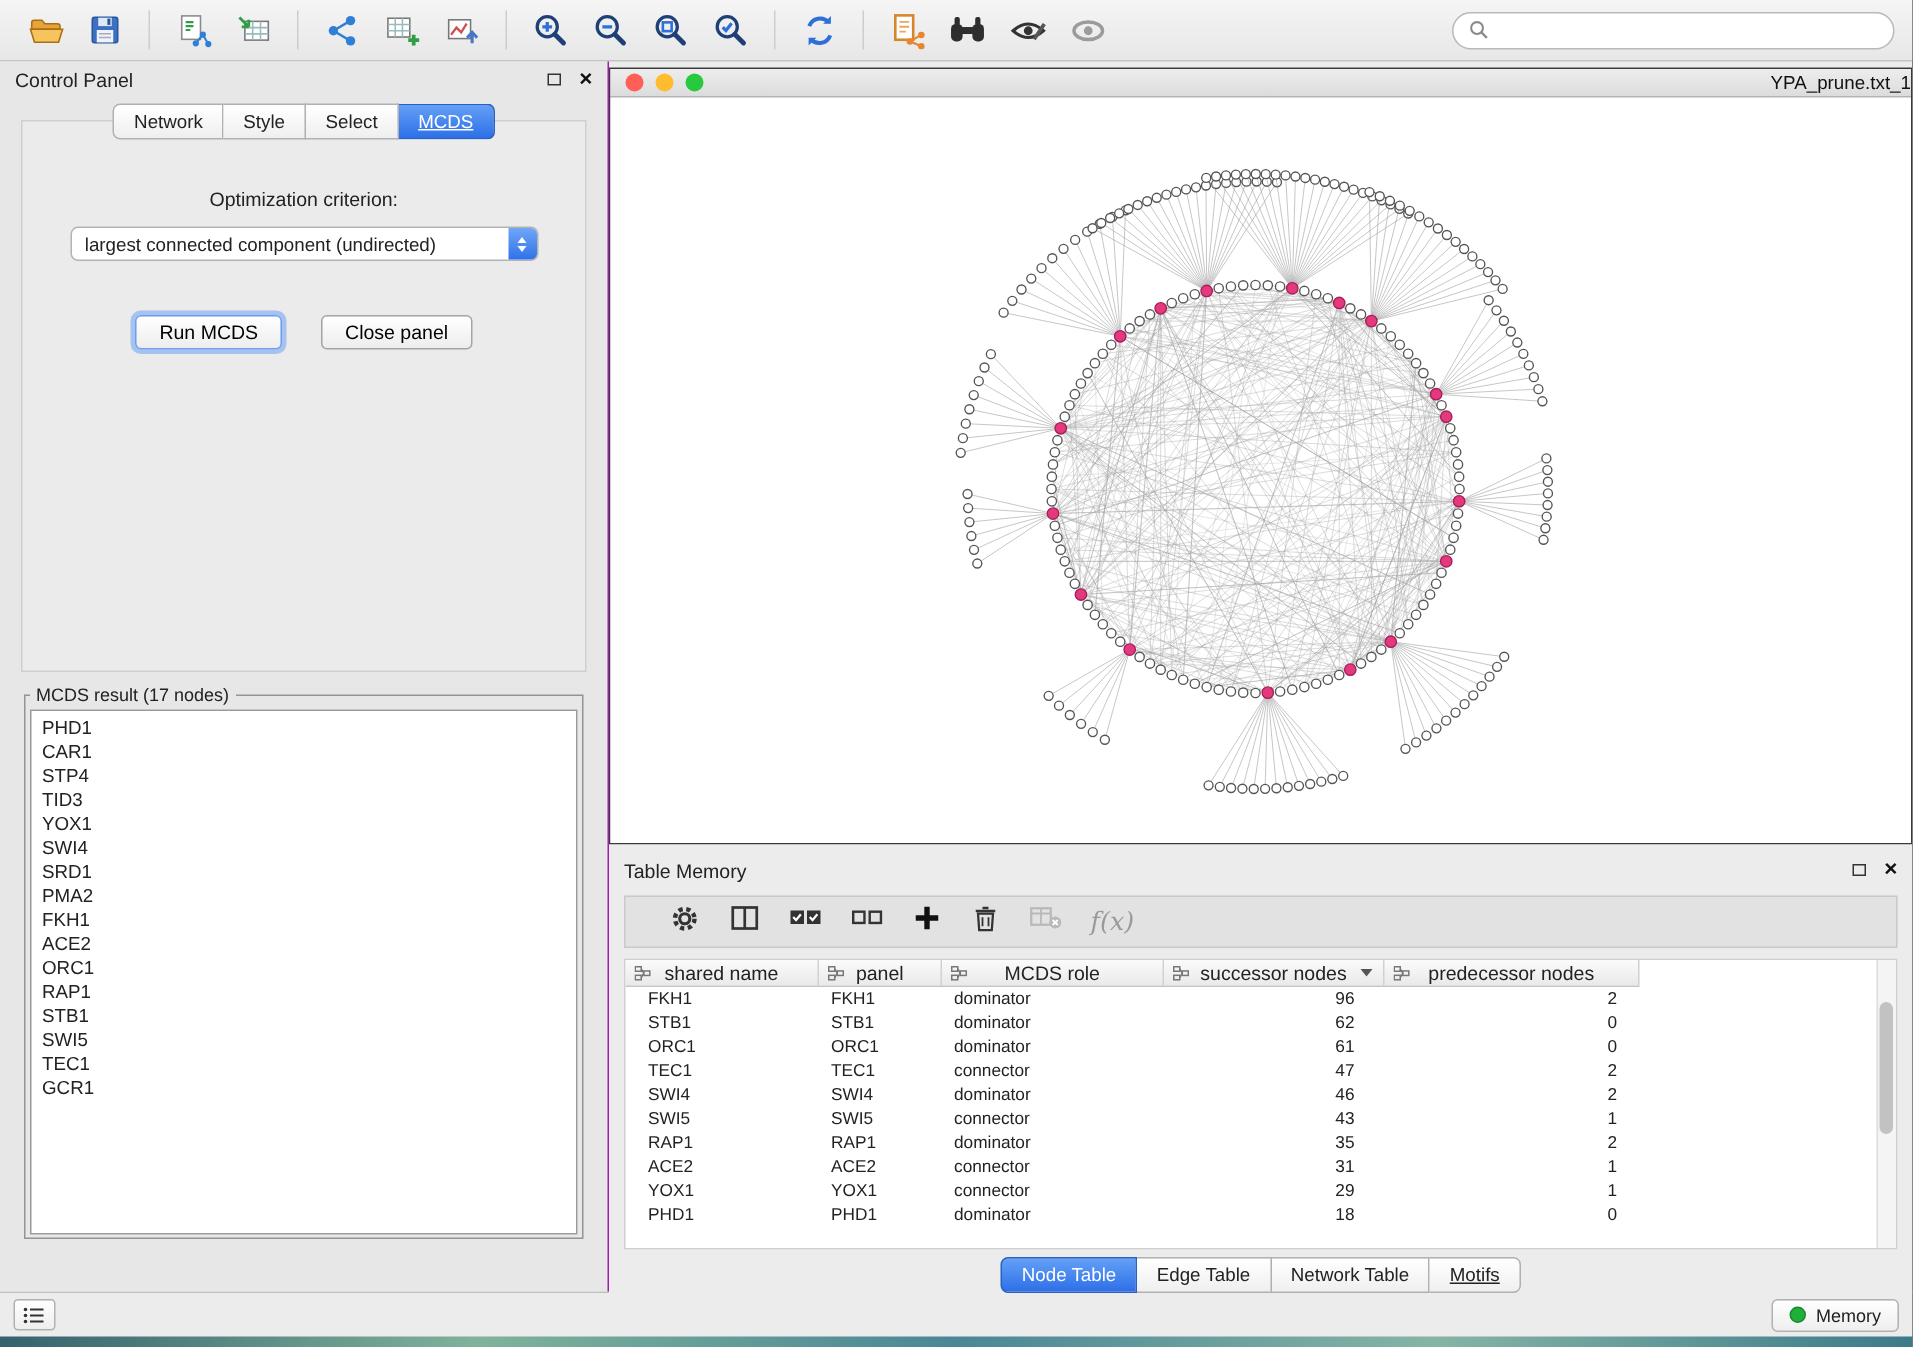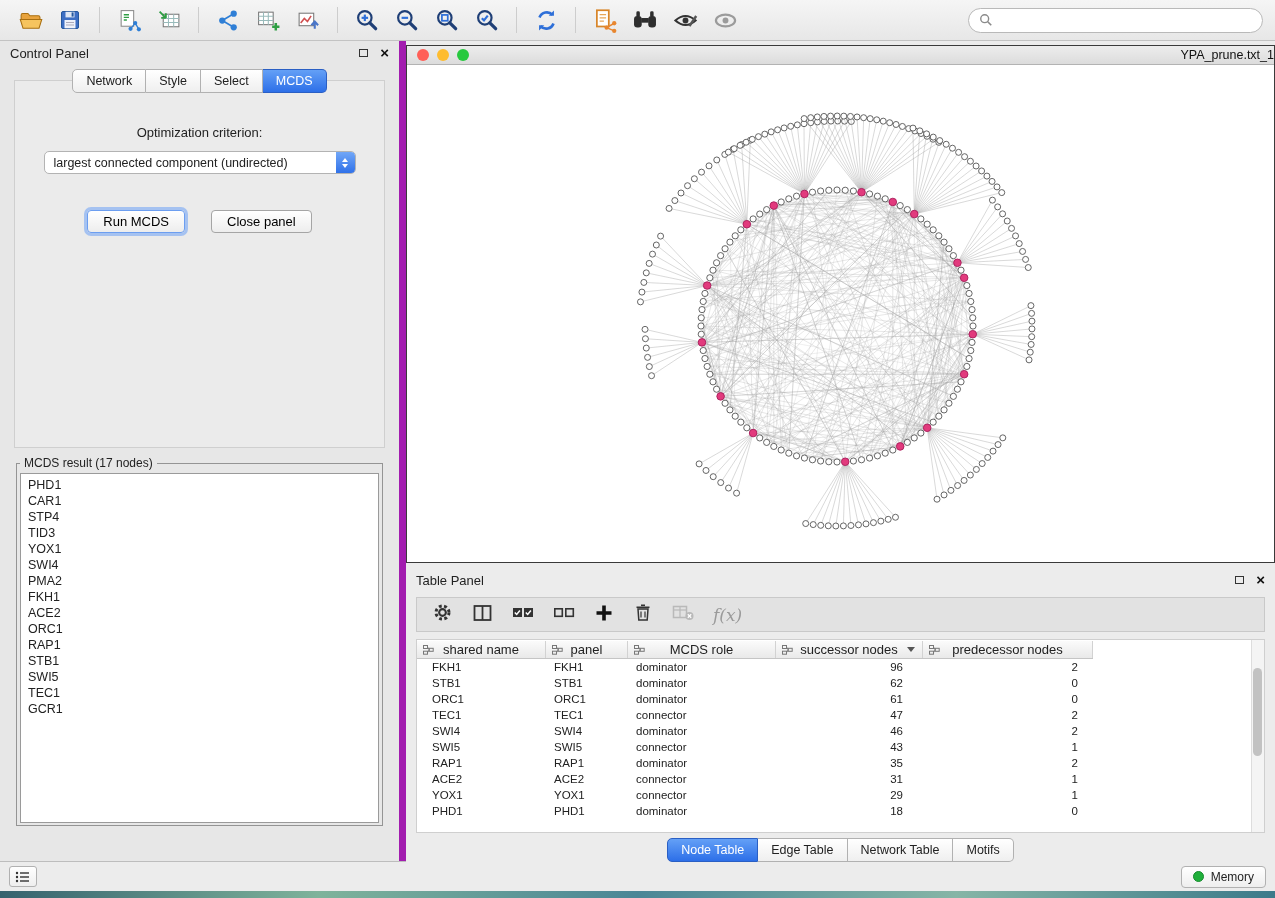--- a/index.html
+++ b/index.html
@@ -13,30 +13,30 @@
   .tool-btn{width:36px;height:32px;display:flex;align-items:center;justify-content:center;border-radius:4px;}
   .sep{width:1px;height:26px;background:#cdcdcd;margin:0 7px;}
   .search{margin-left:auto;width:295px;height:25px;border:1px solid #b9b9b9;border-radius:13px;
           background:#fff;display:flex;align-items:center;padding:0 10px;gap:6px;}
   .search input{border:0;outline:0;flex:1;font-size:12px;background:transparent;font-family:"Liberation Sans",sans-serif;}
 
   
   .workspace{display:flex;height:820px;}
 
   
-  .control-panel{width:482px;background:#e7e7e7;border-right:7px solid #a21caf;display:flex;flex-direction:column;}
+  .control-panel{width:482px;background:#e7e7e7;border-right:1px solid #a21caf;display:flex;flex-direction:column;}
   .panel-titlebar{height:24px;display:flex;align-items:center;padding:0 10px;font-size:13px;}
   .titlebar-icons{margin-left:auto;display:flex;align-items:center;gap:12px;}
   .mini-sq{width:9px;height:8px;border:1.4px solid #333;display:inline-block;}
   .mini-x{font-size:15px;font-weight:bold;line-height:10px;color:#111;}
   .cp-tabs{display:flex;justify-content:center;position:relative;z-index:2;margin-top:4px;}
   .seg{font-size:12.5px;padding:4px 13px;background:linear-gradient(#ffffff,#efefef);
        border:1px solid #b1b1b1;border-left:none;color:#222;cursor:default;}
   .seg:first-child{border-left:1px solid #b1b1b1;border-radius:5px 0 0 5px;}
-  .seg:last-child{border-radius:0 5px 5px 0;}
+  .seg:last-child{border-radius:0 5px 5px 0;text-decoration:underline;}
   .seg.active{background:linear-gradient(#64a0f6,#2d6fe8);color:#fff;border-color:#2a5fc4;}
   .cp-box{margin:-13px 14px 0;border:1px solid #cfcfcf;background:#ebebeb;height:368px;padding-top:44px;}
   .opt-label{text-align:center;font-size:13px;margin-bottom:11px;}
   .dropdown{width:312px;height:23px;margin:0 auto;background:#fff;border:1px solid #b3b3b3;border-radius:5px;
             display:flex;align-items:center;overflow:hidden;}
   .dropdown .val{flex:1;font-size:12.5px;padding-left:9px;white-space:nowrap;}
   .dd-cap{width:19px;height:23px;background:linear-gradient(#74a9f8,#2d6fe8);display:flex;flex-direction:column;
           align-items:center;justify-content:center;gap:2px;border-radius:0 4px 4px 0;}
   .tri-up{width:0;height:0;border-left:3.5px solid transparent;border-right:3.5px solid transparent;border-bottom:4.5px solid #fff;}
   .tri-dn{width:0;height:0;border-left:3.5px solid transparent;border-right:3.5px solid transparent;border-top:4.5px solid #fff;}
@@ -55,21 +55,21 @@
   .net-titlebar{height:19px;background:linear-gradient(#ededed,#dcdcdc);border-bottom:1px solid #b3b3b3;
                 display:flex;align-items:center;position:relative;flex:0 0 auto;}
   .traffic{display:flex;gap:8px;margin-left:10px;z-index:2;}
   .light{width:12px;height:12px;border-radius:50%;}
   .net-title{position:absolute;left:0;right:0;text-align:right;font-size:12.5px;color:#111;}
   .net-canvas{flex:1;background:#fff;overflow:hidden;}
 
   
   .table-panel{flex:1;background:#ececec;display:flex;flex-direction:column;padding-top:5px;}
   .tp-toolbar{margin:5px 10px 0;height:35px;background:#e2e2e2;border:1px solid #c9c9c9;
-              display:flex;align-items:center;gap:19px;padding:0 15px;}
+              display:flex;align-items:center;gap:19px;padding:0 29px;}
   .fx{font-family:"DejaVu Serif",serif;font-style:italic;color:#9a9a9a;font-size:17px;}
   .tp-table{margin:7px 10px 0;background:#fff;border:1px solid #cfcfcf;height:194px;position:relative;overflow:hidden;}
   .thead{display:inline-flex;height:18px;background:linear-gradient(#fbfbfb,#e9e9e9);border-bottom:1px solid #c5c5c5;}
   .hcell{position:relative;display:flex;align-items:center;justify-content:center;font-size:13px;
          border-right:1px solid #d2d2d2;color:#222;}
   .hcell .hic{position:absolute;left:6px;top:4px;}
   .sort-dn{position:absolute;right:7px;width:0;height:0;border-left:4px solid transparent;
            border-right:4px solid transparent;border-top:5px solid #555;}
   .trow{display:flex;height:16px;align-items:center;font-size:11.5px;}
   .c0{width:129px;padding-left:15px;}
@@ -272,20 +272,21 @@
 
       <fieldset class="mcds-fieldset">
         <legend>MCDS result (17 nodes)</legend>
         <div class="listbox">
             <div class="list-item">PHD1</div>
             <div class="list-item">CAR1</div>
             <div class="list-item">STP4</div>
             <div class="list-item">TID3</div>
             <div class="list-item">YOX1</div>
             <div class="list-item">SWI4</div>
+            <div class="list-item">SRD1</div>
             <div class="list-item">PMA2</div>
             <div class="list-item">FKH1</div>
             <div class="list-item">ACE2</div>
             <div class="list-item">ORC1</div>
             <div class="list-item">RAP1</div>
             <div class="list-item">STB1</div>
             <div class="list-item">SWI5</div>
             <div class="list-item">TEC1</div>
             <div class="list-item">GCR1</div>
           </div>
@@ -1048,21 +1049,21 @@
               <circle cx="397.453069656892" cy="128.95191283005695" r="3.8" fill="#e23a7d" stroke="#a81c5a" stroke-width="0.9"></circle>
               <circle cx="405.4853148573089" cy="127.22769265518846" r="3.1" fill="#fff" stroke="#555" stroke-width="0.9"></circle>
               <circle cx="413.60701148527613" cy="125.99159312266465" r="3.1" fill="#fff" stroke="#555" stroke-width="0.9"></circle>
               <circle cx="421.7885243505691" cy="125.24812462562883" r="3.1" fill="#fff" stroke="#555" stroke-width="0.9"></circle>
             </svg>
         </div>
       </div>
 
       <div class="table-panel">
         <div class="panel-titlebar">
-          <span>Table Panel</span>
+          <span>Table Memory</span>
           <span class="titlebar-icons">
             <span class="mini-sq"></span>
             <span class="mini-x">×</span>
           </span>
         </div>
 
         <div class="tp-toolbar">
           <span><svg width="21" height="21" viewBox="0 0 20 20">
                 <circle cx="10" cy="10" r="6.2" fill="none" stroke="#333" stroke-width="2.8" stroke-dasharray="2.7 2.3"></circle>
                 <circle cx="10" cy="10" r="3.2" fill="none" stroke="#333" stroke-width="2"></circle>

